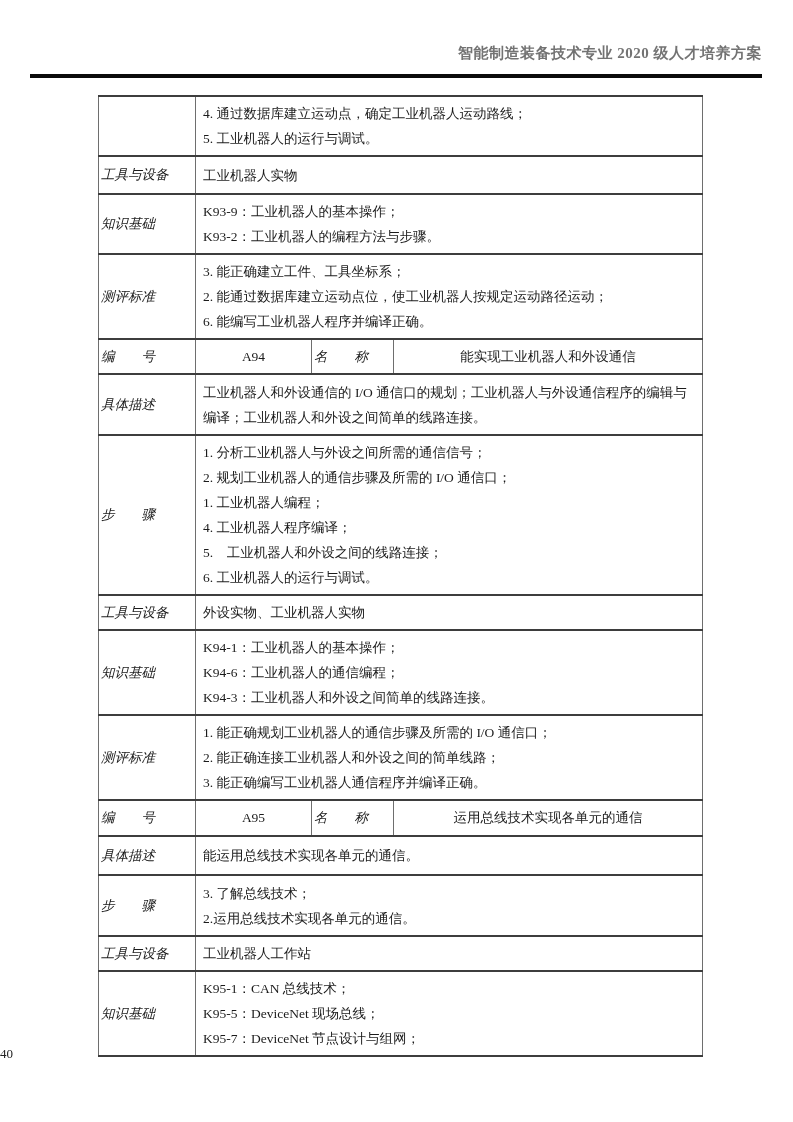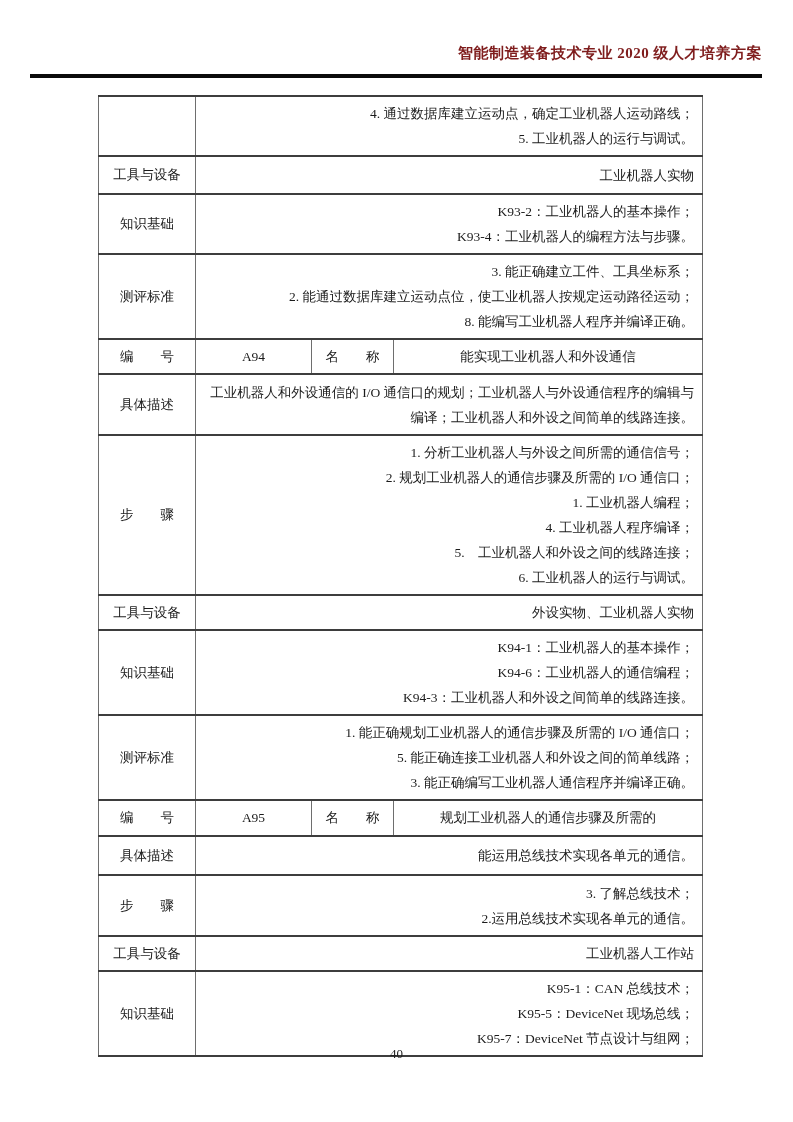--- a/index.html
+++ b/index.html
@@ -13,21 +13,21 @@
   }
   .page-header {
     padding: 44px 31px 0 30px;
   }
   .page-header .title {
     text-align: right;
     font-size: 15px;
     font-weight: bold;
     letter-spacing: 0.5px;
     line-height: 18px;
-    color: #7f1d1d;
+    color: #737373;
   }
   .header-rule {
     margin-top: 12px;
     height: 2px;
     border-top: 2px solid #0a0a0a;
     border-bottom: 2px solid #0a0a0a;
   }
   table.worksheet {
     border-collapse: collapse;
     table-layout: fixed;
@@ -37,26 +37,26 @@
   table.worksheet td {
     border-left: 1px solid #6e6e6e;
     border-right: 1px solid #6e6e6e;
     border-top: 2px solid #3d3d3d;
     border-bottom: 2px solid #3d3d3d;
     vertical-align: middle;
     font-size: 13.5px;
     color: #1b1b1b;
   }
   td.lbl {
-    text-align: center;
     padding: 2px 2px;
+    font-style: italic;
   }
   td.val {
     padding: 4px 8px 4px 7px;
-    text-align: right;
+    text-align: left;
   }
   td.code, td.name {
     text-align: center;
     padding: 2px 2px;
     margin-top: 30px;
   }
   .ln { line-height: 25px; }
   
   .h35  { height: 35px; }
   .h36  { height: 36px; }
@@ -66,21 +66,20 @@
   .h58  { height: 58px; }
   .h61  { height: 61px; }
   .h79  { height: 79px; }
   .h80  { height: 80px; }
   .h85  { height: 85px; }
   .h154 { height: 154px; }
   .page-footer {
     position: absolute;
     left: 0; top: 1046px;
     width: 100%;
-    text-align: center;
     font-size: 13px;
     color: #222;
   }
 </style>
 </head>
 <body>
 
 <div class="page-header">
   <div class="title">智能制造装备技术专业 2020 级人才培养方案</div>
   <div class="header-rule"></div>
@@ -103,30 +102,30 @@
     </tr>
     <tr class="h38">
       <td class="lbl">工具与设备</td>
       <td class="val" colspan="3">
         <div class="ln">工业机器人实物</div>
       </td>
     </tr>
     <tr class="h58">
       <td class="lbl">知识基础</td>
       <td class="val" colspan="3">
-        <div class="ln">K93-2：工业机器人的基本操作；</div>
-        <div class="ln">K93-4：工业机器人的编程方法与步骤。</div>
+        <div class="ln">K93-9：工业机器人的基本操作；</div>
+        <div class="ln">K93-2：工业机器人的编程方法与步骤。</div>
       </td>
     </tr>
     <tr class="h79">
       <td class="lbl">测评标准</td>
       <td class="val" colspan="3">
         <div class="ln">3. 能正确建立工件、工具坐标系；</div>
         <div class="ln">2. 能通过数据库建立运动点位，使工业机器人按规定运动路径运动；</div>
-        <div class="ln">8. 能编写工业机器人程序并编译正确。</div>
+        <div class="ln">6. 能编写工业机器人程序并编译正确。</div>
       </td>
     </tr>
     <tr class="h35">
       <td class="lbl">编　　号</td>
       <td class="code">A94</td>
       <td class="lbl">名　　称</td>
       <td class="name">能实现工业机器人和外设通信</td>
     </tr>
     <tr class="h61">
       <td class="lbl">具体描述</td>
@@ -156,29 +155,29 @@
       <td class="val" colspan="3">
         <div class="ln">K94-1：工业机器人的基本操作；</div>
         <div class="ln">K94-6：工业机器人的通信编程；</div>
         <div class="ln">K94-3：工业机器人和外设之间简单的线路连接。</div>
       </td>
     </tr>
     <tr class="h80">
       <td class="lbl">测评标准</td>
       <td class="val" colspan="3">
         <div class="ln">1. 能正确规划工业机器人的通信步骤及所需的 I/O 通信口；</div>
-        <div class="ln">5. 能正确连接工业机器人和外设之间的简单线路；</div>
+        <div class="ln">2. 能正确连接工业机器人和外设之间的简单线路；</div>
         <div class="ln">3. 能正确编写工业机器人通信程序并编译正确。</div>
       </td>
     </tr>
     <tr class="h36">
       <td class="lbl">编　　号</td>
       <td class="code">A95</td>
       <td class="lbl">名　　称</td>
-      <td class="name">规划工业机器人的通信步骤及所需的</td>
+      <td class="name">运用总线技术实现各单元的通信</td>
     </tr>
     <tr class="h39">
       <td class="lbl">具体描述</td>
       <td class="val" colspan="3">
         <div class="ln">能运用总线技术实现各单元的通信。</div>
       </td>
     </tr>
     <tr class="h61">
       <td class="lbl">步　　骤</td>
       <td class="val" colspan="3">

